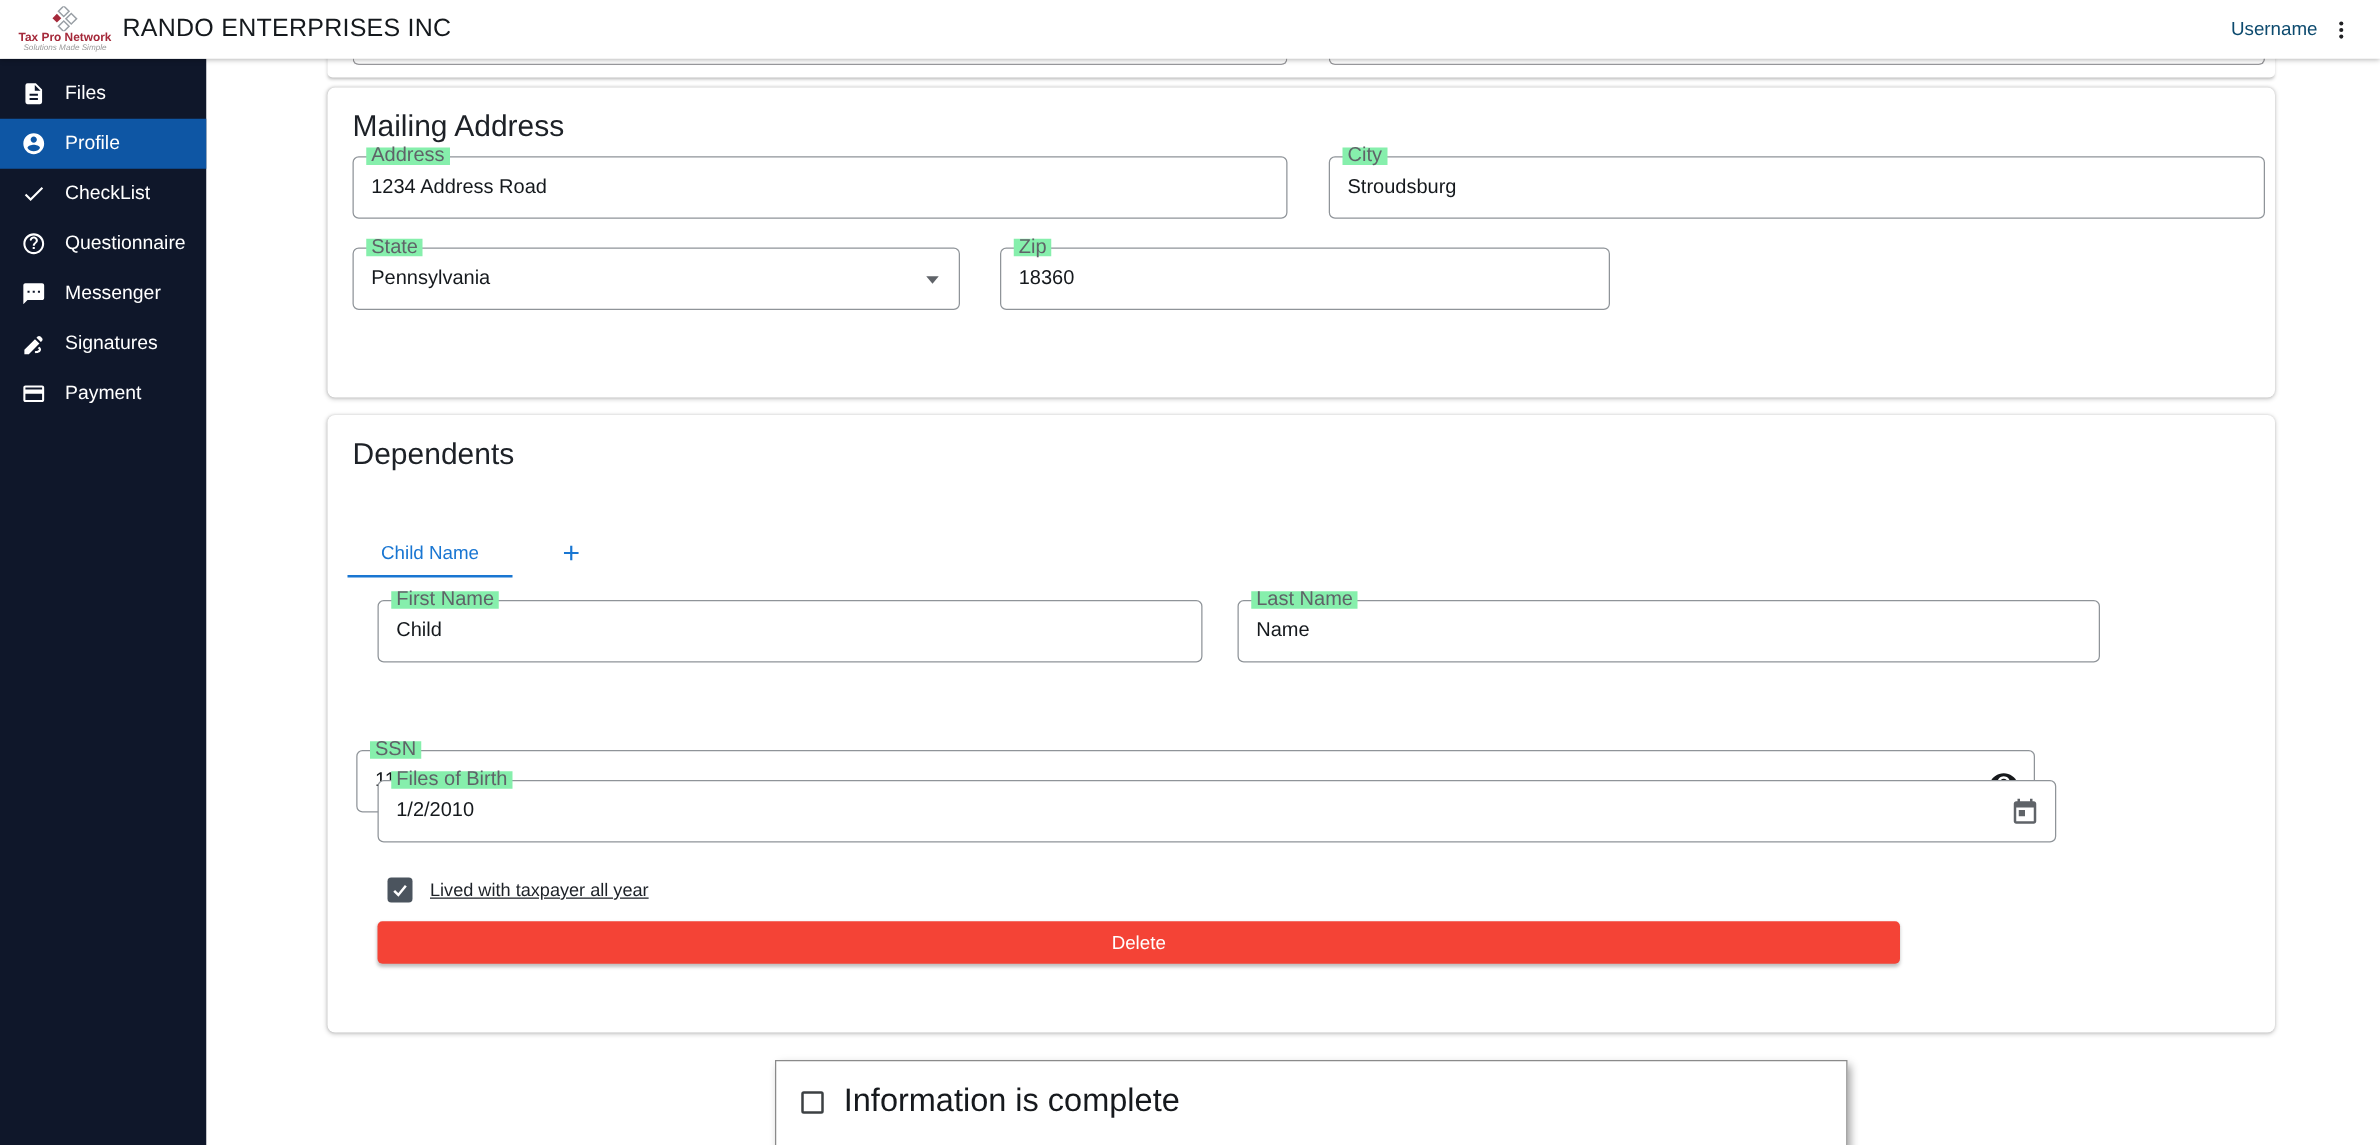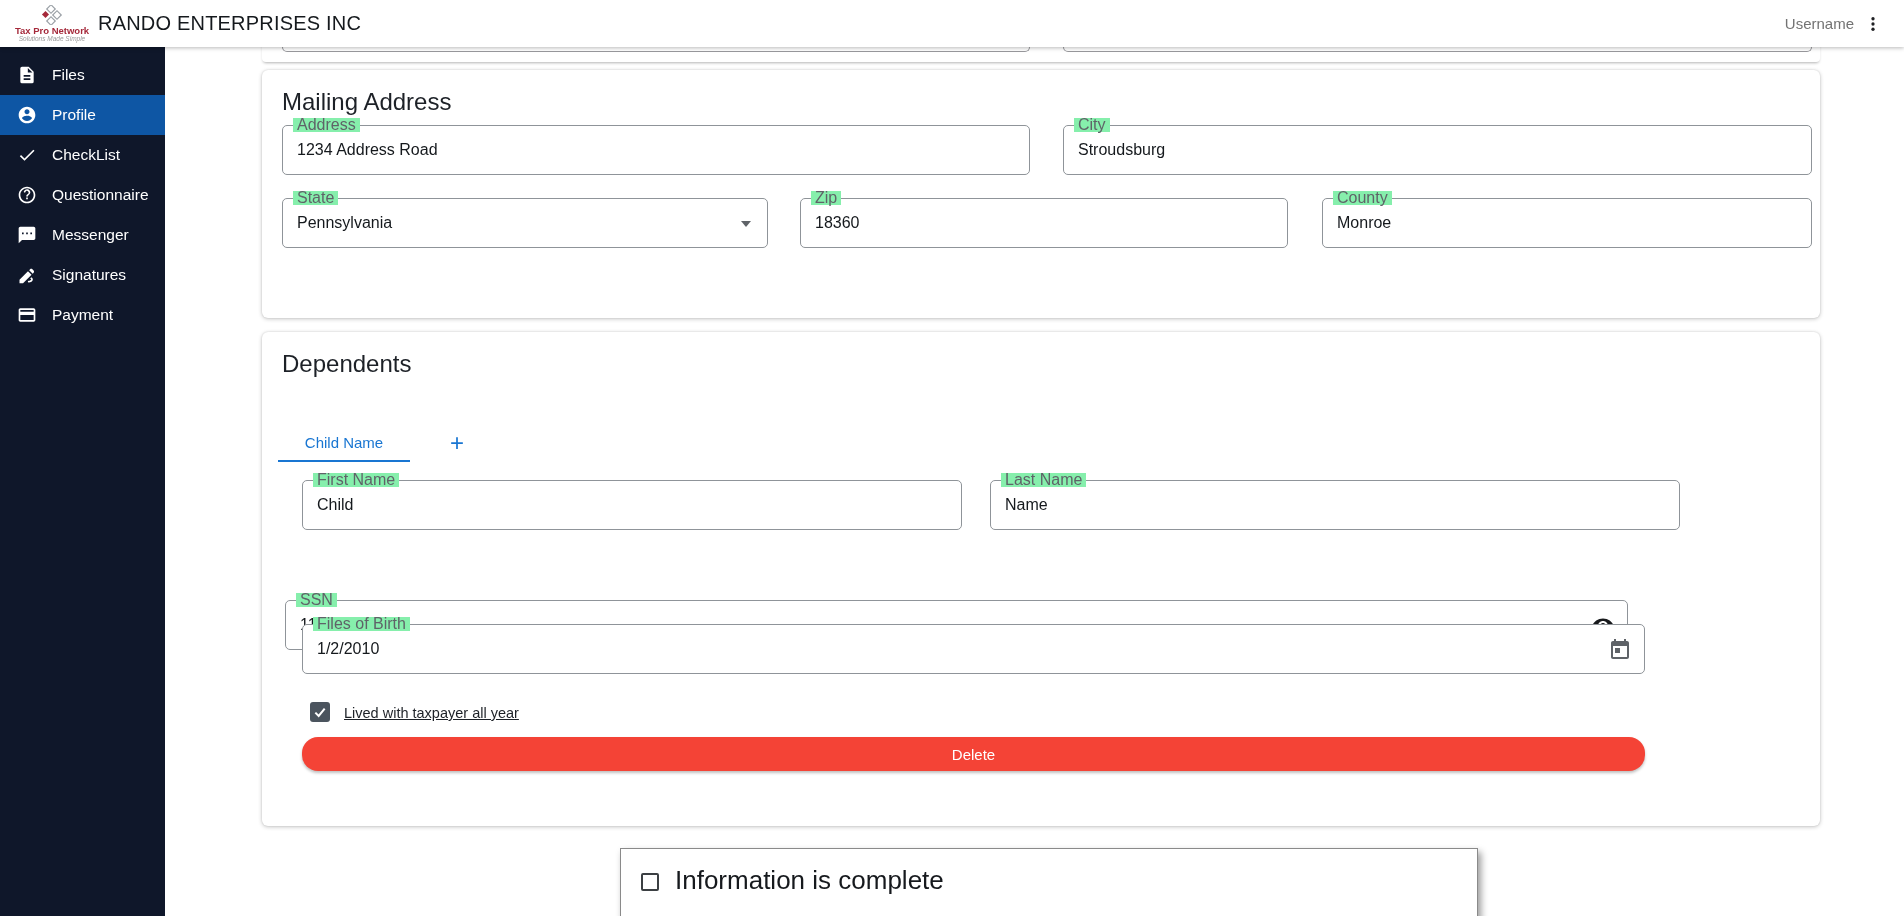--- a/index.html
+++ b/index.html
@@ -13,21 +13,21 @@
   .app-header {
     position:absolute; left:0; top:0; width:1904px; height:47px;
     background:#ffffff; z-index:30; display:flex; align-items:center;
     padding:0 20px 0 16px; box-shadow:0 1px 4px rgba(0,0,0,.28);
   }
   .brand { display:flex; flex-direction:column; align-items:center; width:72px; line-height:1; }
   .brand-name { font-size:9.5px; font-weight:bold; color:#a5293a; white-space:nowrap; margin-top:1px; }
   .brand-tag { font-size:6.5px; color:#9a9a9a; font-style:italic; white-space:nowrap; margin-top:1px; }
   .app-title { font-size:20px; font-weight:500; color:#15191d; margin-left:10px; letter-spacing:.2px; }
   .header-right { margin-left:auto; display:flex; align-items:center; gap:8px; }
-  .username { font-size:15px; color:#737373; cursor:pointer; }
+  .username { font-size:15px; color:#0c4a6e; cursor:pointer; }
   .kebab { display:flex; align-items:center; cursor:pointer; padding:2px; }
 
   
   .sidebar {
     position:absolute; left:0; top:47px; width:165px; height:869px;
     background:#0f172a; z-index:20; padding-top:8px;
   }
   .side-item {
     height:40px; display:flex; align-items:center; gap:15px;
     padding-left:17px; color:#ffffff; font-size:15.5px; cursor:pointer;
@@ -84,24 +84,24 @@
 
   
   .cb-checked {
     position:absolute; width:20px; height:20px; background:#4b545e; border-radius:3px;
     display:flex; align-items:center; justify-content:center; cursor:pointer;
   }
   .cb-checked svg { width:16px; height:16px; fill:none; stroke:#fff; stroke-width:3; }
   .cb-label { position:absolute; font-size:14.5px; color:#1d2127; }
 
   .delete-btn {
-    position:absolute; left:40px; top:405px; width:1343px; height:34px;
+    position:absolute; left:40px; top:405px; width:1218px; height:34px;
     background:#f44336; color:#fff; font-size:15px; font-weight:500;
     font-family:"Liberation Sans", sans-serif;
-    border:none; border-radius:16px; cursor:pointer;
+    border:none; border-radius:4px; cursor:pointer;
     box-shadow:0 2px 3px rgba(0,0,0,.25);
   }
 
   
   .footer-box {
     position:absolute; left:620px; top:848px; width:858px; height:92px;
     background:#fff; border:1px solid #8a8a8a; z-index:15;
     box-shadow:3px 4px 7px rgba(0,0,0,.4);
   }
   .cb-unchecked {
@@ -217,24 +217,20 @@
 
   <div class="mfield" style="left:20px; top:128px; width:486px;">
     <span class="flabel">State</span>
     <span class="fvalue">Pennsylvania</span>
     <span class="select-arrow"></span>
   </div>
   <div class="mfield" style="left:538px; top:128px; width:488px;">
     <span class="flabel">Zip</span>
     <span class="fvalue">18360</span>
   </div>
-  <div class="mfield" style="left:1060px; top:128px; width:490px;">
-    <span class="flabel">County</span>
-    <span class="fvalue">Monroe</span>
-  </div>
 </section>
 
 <section class="card" style="left:262px; top:332px; width:1558px; height:494px;">
   <h2>Dependents</h2>
 
   <div class="tab">Child Name</div>
   <div class="addtab">+</div>
 
   <div class="mfield" style="left:40px; top:148px; width:660px;text-decoration:underline;">
     <span class="flabel">First Name</span>

